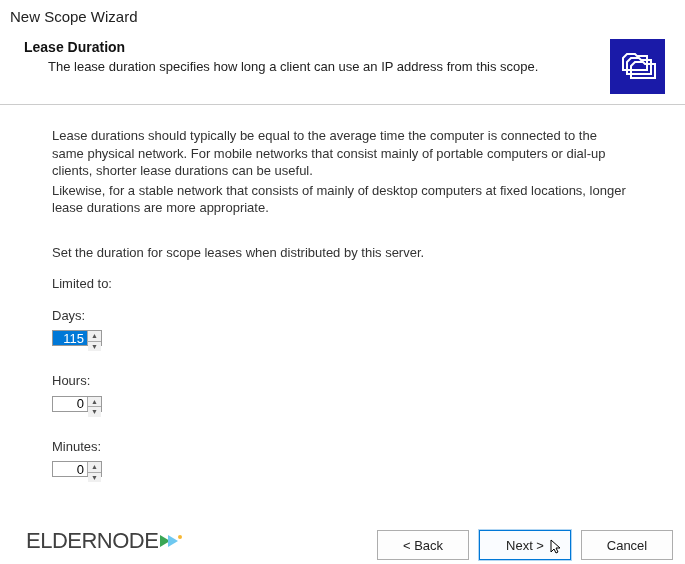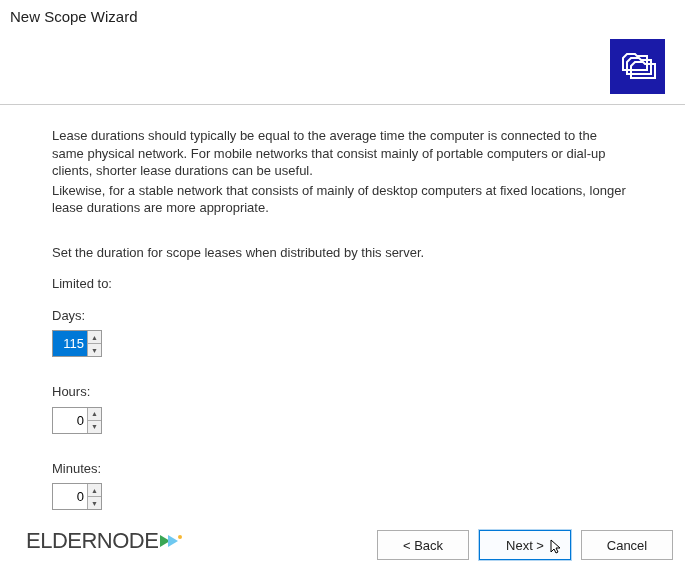--- a/index.html
+++ b/index.html
@@ -65,21 +65,21 @@
       flex-direction: column;
     }
     .field-label {
       font-size: 13px;
       color: #333;
       margin-bottom: 6px;
     }
     .spinner {
       display: flex;
       border: 1px solid #999;
-      height: 27px;
+      height: 16px;
       width: 50px;
       background: #fff;
     }
     .spinner input {
       border: none;
       width: 34px;
       text-align: right;
       font-size: 13px;
       padding-right: 3px;
       outline: none;
@@ -156,20 +156,22 @@
       top: 8px;
     }
   </style>
 </head>
 <body>
 
 <div class="window-title">New Scope Wizard</div>
 
 <div class="header-area">
   <div class="header-text">
+    <div class="header-title">Lease Duration</div>
+    <div class="header-subtitle">The lease duration specifies how long a client can use an IP address from this scope.</div>
   </div>
   <div class="header-icon">
     <svg width="42" height="42" viewBox="0 0 42 42">
       <g stroke="#fff" stroke-width="2" fill="none">
         <path d="M6 12 l4 -4 h8 l2 2 h10 v14 h-24 z"></path>
         <path d="M10 16 l4 -4 h8 l2 2 h10 v14 h-24 z"></path>
         <path d="M14 20 l4 -4 h8 l2 2 h10 v14 h-24 z"></path>
       </g>
     </svg>
   </div>

